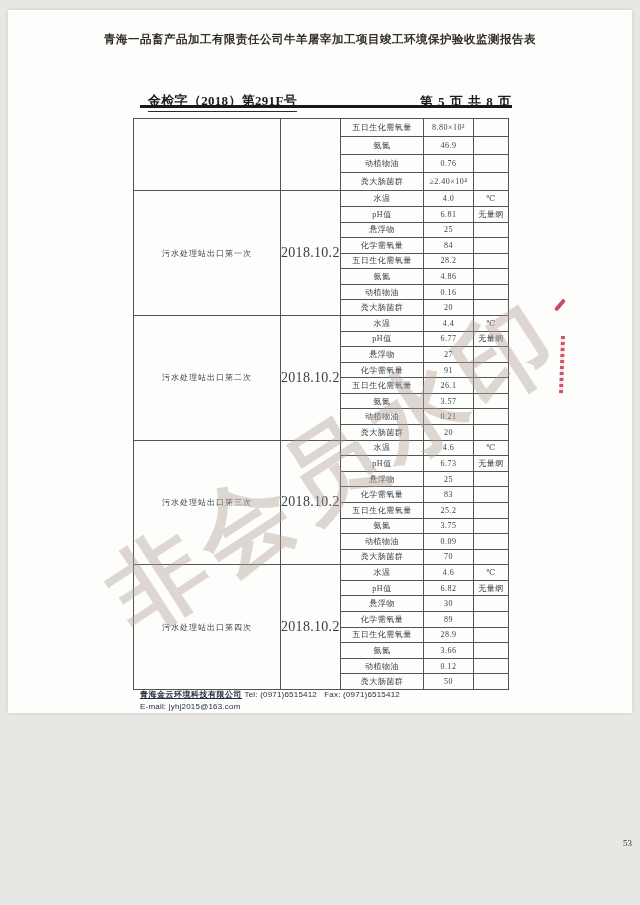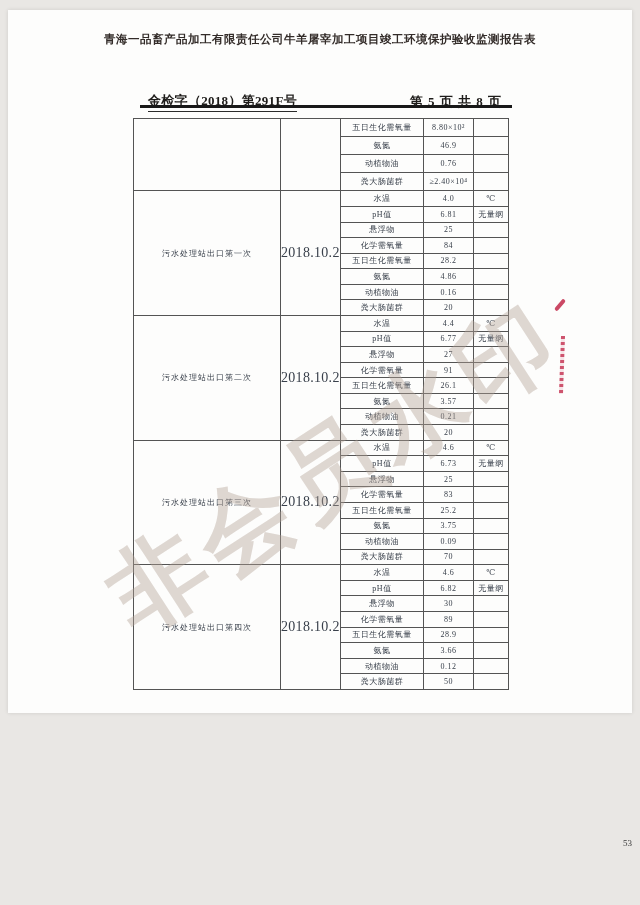--- a/index.html
+++ b/index.html
@@ -34,21 +34,21 @@
     font-size: 13px;
     font-weight: bold;
     color: #1e1c1a;
   }
   .doc-number {
     position: absolute; left: 8px; top: 2px;
     border-bottom: 1px solid #2a2a2a;
     padding-bottom: 1px;
     letter-spacing: 0.3px;
   }
-  .page-indicator { position: absolute; right: 10px; top: 3px; letter-spacing: 1px; }
+  .page-indicator { position: absolute; right: 0; top: 3px; letter-spacing: 1px; }
   .header-rule {
     position: absolute;
     left: 132px; top: 95px;
     width: 372px; height: 2.5px;
     background: #181818;
   }
   .report-table {
     position: absolute;
     left: 125px; top: 108px;
     width: 375px; height: 572px;
@@ -335,20 +335,33 @@
           <td class="unit"></td>
         </tr>
         <tr>
           <td class="param">粪大肠菌群</td>
           <td class="value">50</td>
           <td class="unit"></td>
         </tr>
       </tbody>
   </table>
 
+  <div class="footer-block">
+    <div class="footer-contact">
+      <span class="footer-company">青海金云环境科技有限公司</span>
+      <span>Tel:</span>
+      <span>(0971)6515412</span>&nbsp;&nbsp;
+      <span>Fax:</span>
+      <span>(0971)6515412</span>
+    </div>
+    <div class="footer-contact">
+      <span>E-mail:</span>
+      <span>jyhj2015@163.com</span>
+    </div>
+  </div>
 
   <div class="page-number">53</div>
 
   <div class="stamp-stroke"></div>
   <div class="stamp-column"></div>
 
   <div class="watermark">非会员水印</div>
 
 </div>
 

